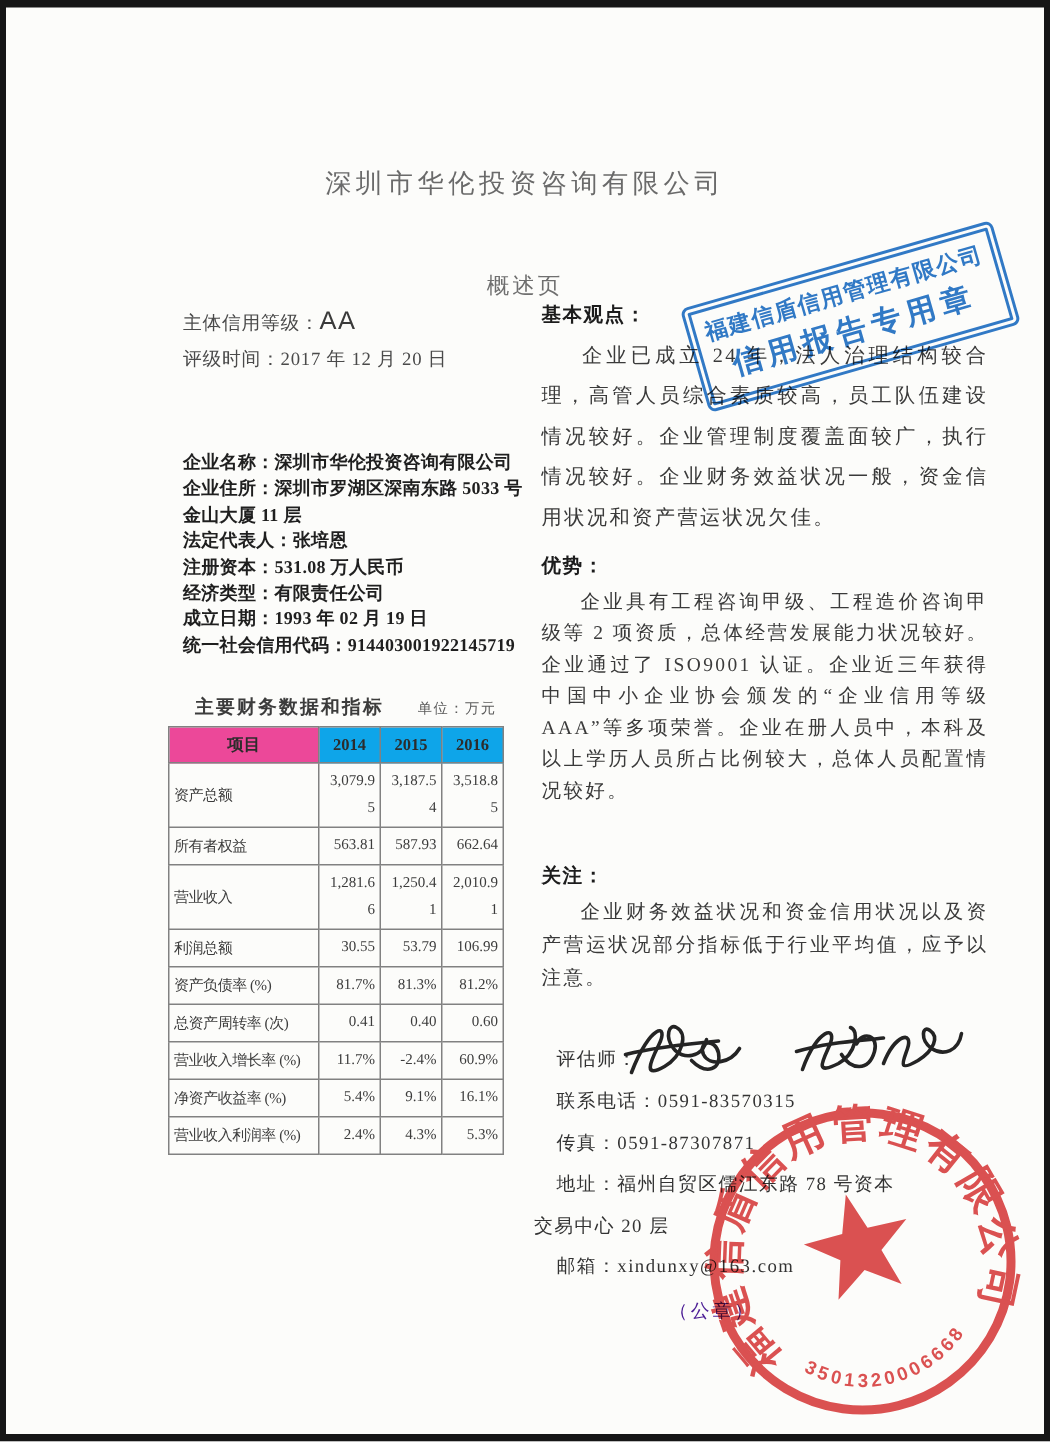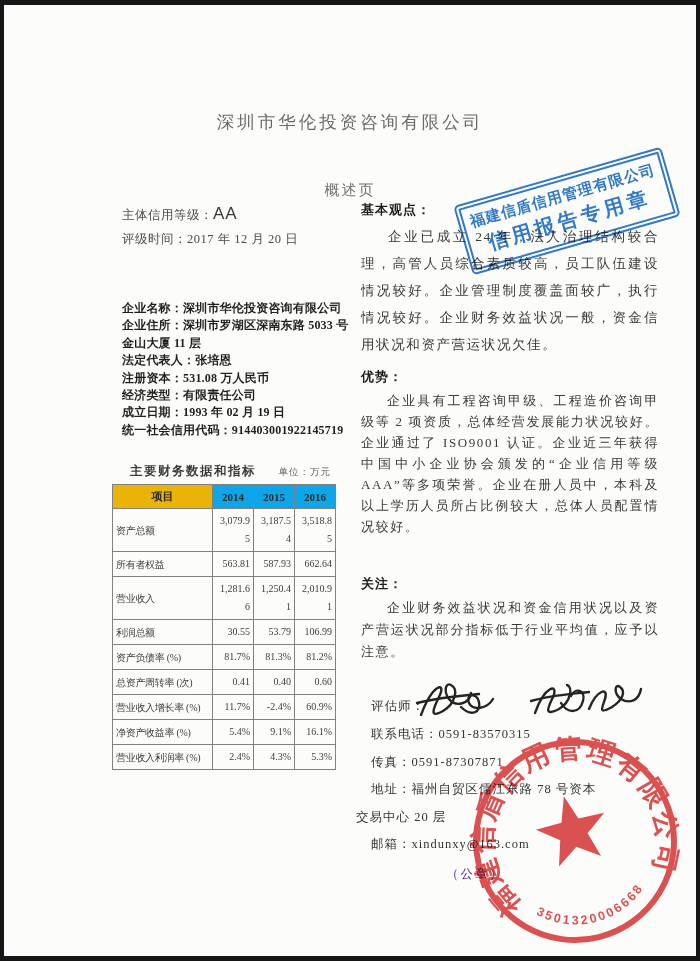--- a/index.html
+++ b/index.html
@@ -35,21 +35,21 @@
     font-weight:bold; font-size:12px; line-height:17.4px; color:#1f1f1f; letter-spacing:.2px;
   }
 
   .fin-block { position:absolute; left:108px; top:458px; width:219px; }
   .fin-head { display:flex; justify-content:space-between; align-items:baseline; margin-bottom:4px;margin-left:18px; }
   .fin-title { font-size:12.5px; font-weight:600; color:#3c3c3c; letter-spacing:1.5px; }
   .fin-unit { font-size:9.5px; color:#5a5a5a; letter-spacing:1px; }
   table.fin { border-collapse:collapse; width:100%; font-size:10px; color:#3c3c3c; table-layout:fixed; }
   table.fin th, table.fin td { border:1px solid #818181; }
   table.fin th { height:21px; font-size:11px; font-weight:bold; color:#2c2c2c; }
-  th.col-item { width:97px; background:#eab308; }
+  th.col-item { width:97px; background:#ec4899; }
   th.col-year { width:38px; background:#0ea5e9; }
   td.item { text-align:left; padding:3px 2px 3px 3px; line-height:13px; letter-spacing:-0.3px; }
   td.val  { text-align:right; padding:3px 3px; line-height:18px; word-break:break-all; }
 
   
   .right-col { position:absolute; left:357px; top:196px; width:298px; color:#383838; }
   .sec-title { font-family:"Liberation Sans",sans-serif; font-weight:bold; font-size:13px; color:#1c1c1c; letter-spacing:1px; }
   .sec-title.strengths { margin-top:10px; }
   .sec-title.concerns { margin-top:38px; }
   .para { text-indent:2em; text-align:justify; letter-spacing:1.6px; margin-top:4px; color:#3a3a3a; }

